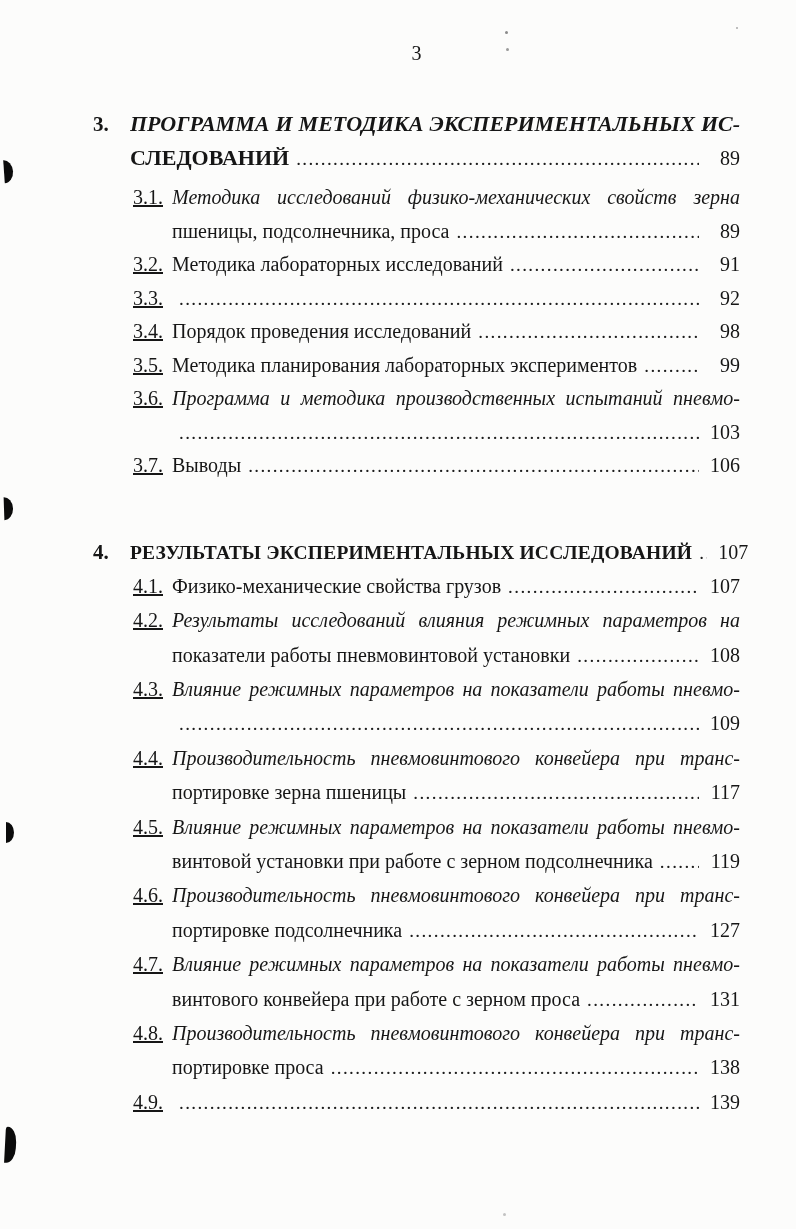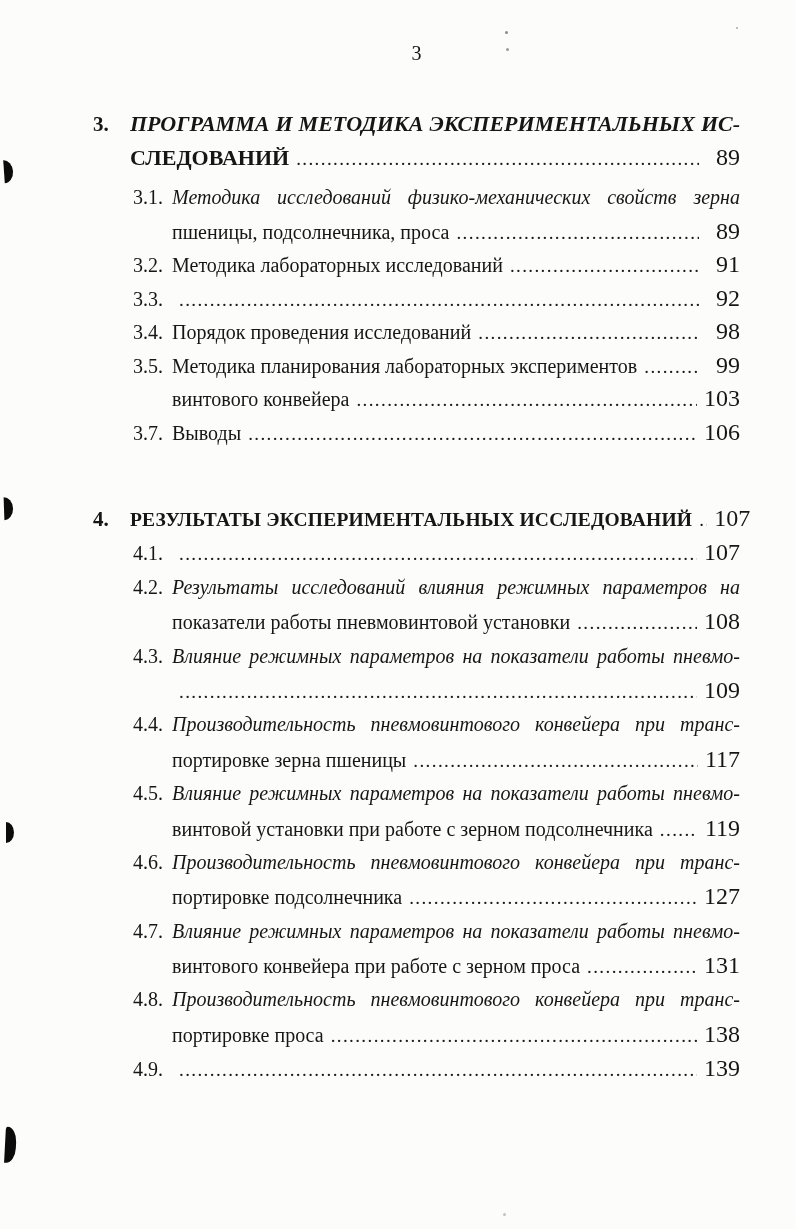--- a/index.html
+++ b/index.html
@@ -29,21 +29,21 @@
   .gap31 { margin-top: 7px; }
 
   .h { font-weight: bold; font-size: 22px; }
   .h .num { width: 37px; flex: none; font-size: 21px; }
   .cont-h { padding-left: 37px; }
 
   .h4row { font-weight: bold; }
   .h4row .num { width: 37px; flex: none; font-size: 21px; }
   .h4row .txt { font-size: 19.5px; letter-spacing: 0.2px; }
 
-  .sub .num { width: 39px; flex: none; }
+  .sub .num { width: 39px; flex: none; text-decoration: underline; }
   .sub { padding-left: 40px; }
   .cont-s { padding-left: 79px; justify-content: center; }
 
   .txt { white-space: nowrap; flex: none; }
   .fill {
     flex: 1 1 auto;
     white-space: normal;
     text-align: justify;
     -moz-text-align-last: justify;
     text-align-last: justify;
@@ -52,21 +52,21 @@
   }
   .leader {
     flex: 1 1 auto; min-width: 8px;
     overflow: hidden; white-space: nowrap;
     letter-spacing: 1.4px;
     padding-left: 7px;
     font-size: 19px;
     font-weight: normal;
     color: #1d1d1d;
   }
-  .pg { flex: none; min-width: 34px; text-align: right; padding-left: 7px; font-weight: normal; font-size: 24px; }
+  .pg { flex: none; min-width: 34px; text-align: right; padding-left: 7px; font-weight: normal; font-size: 20px; }
   .h .pg, .h4row .pg { font-weight: normal; }
 
   
   .ink { position: absolute; background: #0b0b0b; border-radius: 0 100% 100% 0 / 0 50% 50% 0; }
   .ink1 { left: 4px;  top: 160px;  width: 9px;  height: 23px; transform: rotate(-4deg); }
   .ink2 { left: 4px;  top: 497px;  width: 9px;  height: 23px; transform: rotate(-2deg); }
   .ink3 { left: 6px;  top: 822px;  width: 8px;  height: 21px; }
   .ink4 { left: 5px;  top: 1127px; width: 11px; height: 36px; transform: rotate(3deg); border-radius: 20% 100% 100% 0 / 10% 50% 50% 0; }
 
   .speck { position: absolute; border-radius: 50%; }
@@ -125,22 +125,25 @@
         <span class="pg">98</span>
       </div>
 
       <div class="row sub">
         <span class="num">3.5.</span>
         <span class="txt">Методика планирования лабораторных экспериментов</span>
         <span class="leader">................................................................................................................................................................</span>
         <span class="pg">99</span>
       </div>
 
-      <div class="row cont-s">
-        <span class="txt">винтового конвейера</span>
+      <div class="row sub">
+        <span class="num">3.6.</span>
+        <span class="txt fill">Программа и методика производственных испытаний пневмо-</span>
+      </div>
+      <div class="row cont-s">
         <span class="leader">................................................................................................................................................................</span>
         <span class="pg">103</span>
       </div>
 
       <div class="row sub">
         <span class="num">3.7.</span>
         <span class="txt">Выводы</span>
         <span class="leader">................................................................................................................................................................</span>
         <span class="pg">106</span>
       </div>
@@ -149,20 +152,21 @@
     <div id="sec4">
       <div class="row h4row">
         <span class="num">4.</span>
         <span class="txt">РЕЗУЛЬТАТЫ ЭКСПЕРИМЕНТАЛЬНЫХ ИССЛЕДОВАНИЙ</span>
         <span class="leader">................................................................................................................................................................</span>
         <span class="pg">107</span>
       </div>
 
       <div class="row sub">
         <span class="num">4.1.</span>
+        <span class="txt">Физико-механические свойства грузов</span>
         <span class="leader">................................................................................................................................................................</span>
         <span class="pg">107</span>
       </div>
 
       <div class="row sub">
         <span class="num">4.2.</span>
         <span class="txt fill">Результаты исследований влияния режимных параметров на</span>
       </div>
       <div class="row cont-s">
         <span class="txt">показатели работы пневмовинтовой установки</span>

